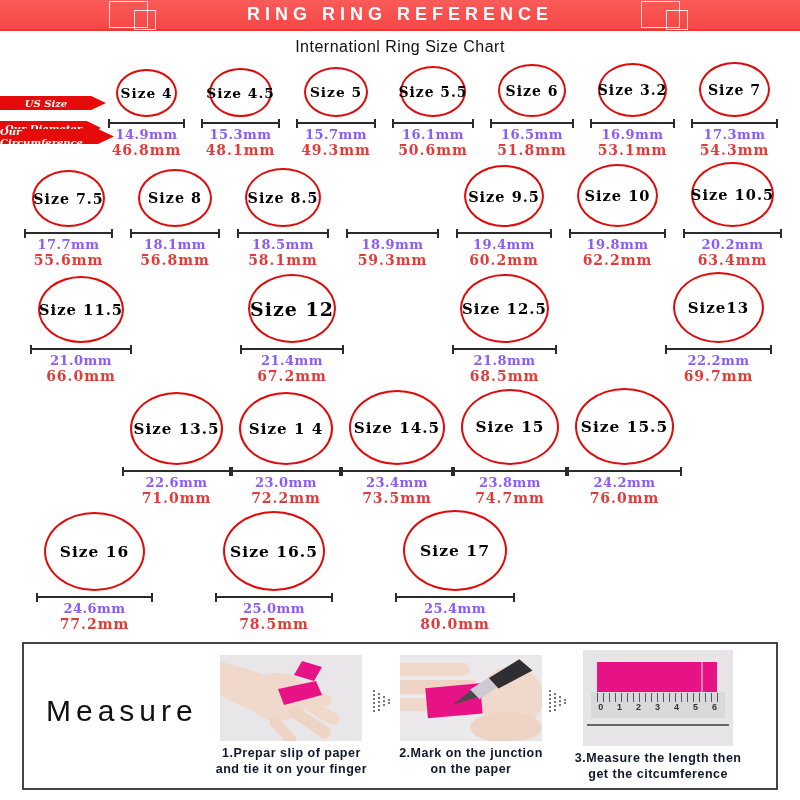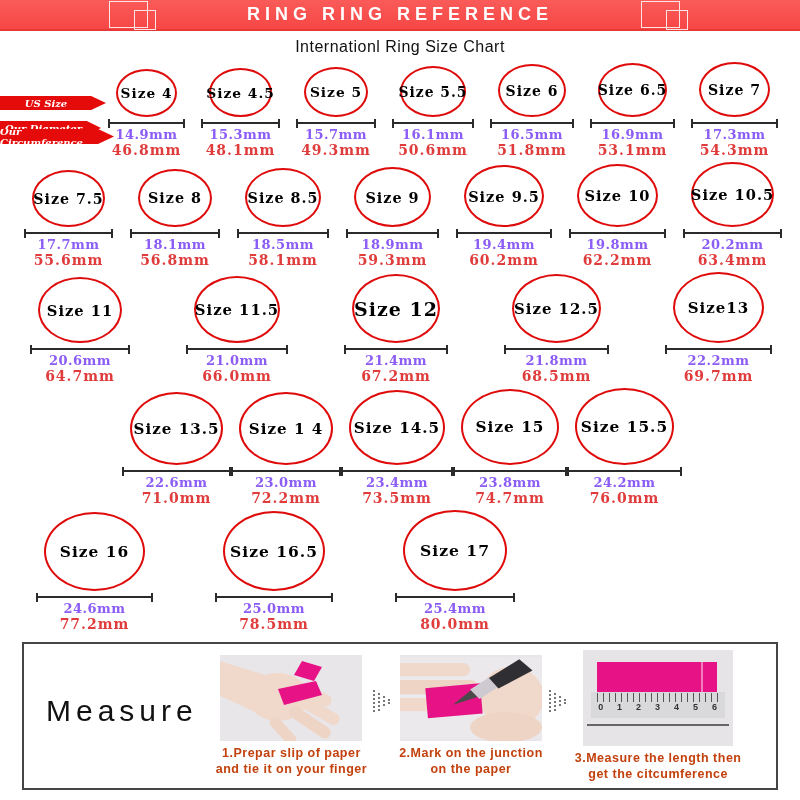--- a/index.html
+++ b/index.html
@@ -54,21 +54,21 @@
   .cir { font-family:"DejaVu Serif", serif; font-weight:bold; font-size:14px; line-height:16px;
          color:#e03c3c; letter-spacing:1px; }
 
   
   .measure-box { width:756px; height:148px; margin:10px auto 0; border:2px solid #454545;
                  display:flex; align-items:center; padding:6px 8px; background:#fff; }
   .measure-title { font-size:30px; letter-spacing:5px; color:#111; margin:0 18px 10px 14px;
                    flex:none; font-family:"Liberation Sans", sans-serif; }
   .step { display:flex; flex-direction:column; align-items:center; flex:none; }
   .step-img { width:142px; height:86px; background:#e9e6ea; position:relative; overflow:hidden; }
-  .step-caption { margin-top:5px; font-size:12.5px; font-weight:bold; color:#c2410c;
+  .step-caption { margin-top:5px; font-size:12.5px; font-weight:bold; color:#0f172a;
                   letter-spacing:.5px; white-space:pre-line; text-align:center; line-height:1.25; }
   .dot-arrow { margin:0 5px; transform:translateY(-14px); flex:none; }
 
   
   .step3-img { width:150px; height:96px; background:#e7e4e8; position:relative; overflow:hidden; }
   .pink-bar { position:absolute; left:14px; top:12px; width:120px; height:30px; background:#e61286; }
   .pink-bar::after { content:''; position:absolute; right:14px; top:0; bottom:0; width:2px;
                      background:rgba(255,255,255,.45); }
   .ruler { position:absolute; left:8px; top:42px; width:134px; height:26px; background:#d9d9dc; }
   .ruler-ticks { height:9px; margin:1px 6px 0;
@@ -128,21 +128,21 @@
       <div class="ring-cell">
         <div class="ring-circle" style="width:68px;height:53px">
           <span class="ring-size" style="font-size:14.0px">Size 6</span>
         </div>
         <div class="mline" style="width:84px"></div>
         <div class="dia">16.5mm</div>
         <div class="cir">51.8mm</div>
       </div>
       <div class="ring-cell">
         <div class="ring-circle" style="width:69px;height:54px">
-          <span class="ring-size" style="font-size:14.0px">Size 6.5</span>
+          <span class="ring-size" style="font-size:14.0px">Size 3.2</span>
         </div>
         <div class="mline" style="width:85px"></div>
         <div class="dia">16.9mm</div>
         <div class="cir">53.1mm</div>
       </div>
       <div class="ring-cell">
         <div class="ring-circle" style="width:71px;height:55px">
           <span class="ring-size" style="font-size:14.1px">Size 7</span>
         </div>
         <div class="mline" style="width:87px"></div>
@@ -169,23 +169,20 @@
       </div>
       <div class="ring-cell">
         <div class="ring-circle" style="width:76px;height:59px">
           <span class="ring-size" style="font-size:14.3px">Size 8.5</span>
         </div>
         <div class="mline" style="width:92px"></div>
         <div class="dia">18.5mm</div>
         <div class="cir">58.1mm</div>
       </div>
       <div class="ring-cell">
-        <div class="ring-circle" style="width:77px;height:60px">
-          <span class="ring-size" style="font-size:14.4px">Size 9</span>
-        </div>
         <div class="mline" style="width:93px"></div>
         <div class="dia">18.9mm</div>
         <div class="cir">59.3mm</div>
       </div>
       <div class="ring-cell">
         <div class="ring-circle" style="width:80px;height:62px">
           <span class="ring-size" style="font-size:14.5px">Size 9.5</span>
         </div>
         <div class="mline" style="width:96px"></div>
         <div class="dia">19.4mm</div>
@@ -202,28 +199,20 @@
       <div class="ring-cell">
         <div class="ring-circle" style="width:83px;height:65px">
           <span class="ring-size" style="font-size:14.6px">Size 10.5</span>
         </div>
         <div class="mline" style="width:99px"></div>
         <div class="dia">20.2mm</div>
         <div class="cir">63.4mm</div>
       </div>
     </div>
     <div class="ring-row row-3">
-      <div class="ring-cell">
-        <div class="ring-circle" style="width:84px;height:66px">
-          <span class="ring-size" style="font-size:14.7px">Size 11</span>
-        </div>
-        <div class="mline" style="width:100px"></div>
-        <div class="dia">20.6mm</div>
-        <div class="cir">64.7mm</div>
-      </div>
       <div class="ring-cell">
         <div class="ring-circle" style="width:86px;height:67px">
           <span class="ring-size" style="font-size:14.8px">Size 11.5</span>
         </div>
         <div class="mline" style="width:102px"></div>
         <div class="dia">21.0mm</div>
         <div class="cir">66.0mm</div>
       </div>
       <div class="ring-cell">
         <div class="ring-circle" style="width:88px;height:69px">

